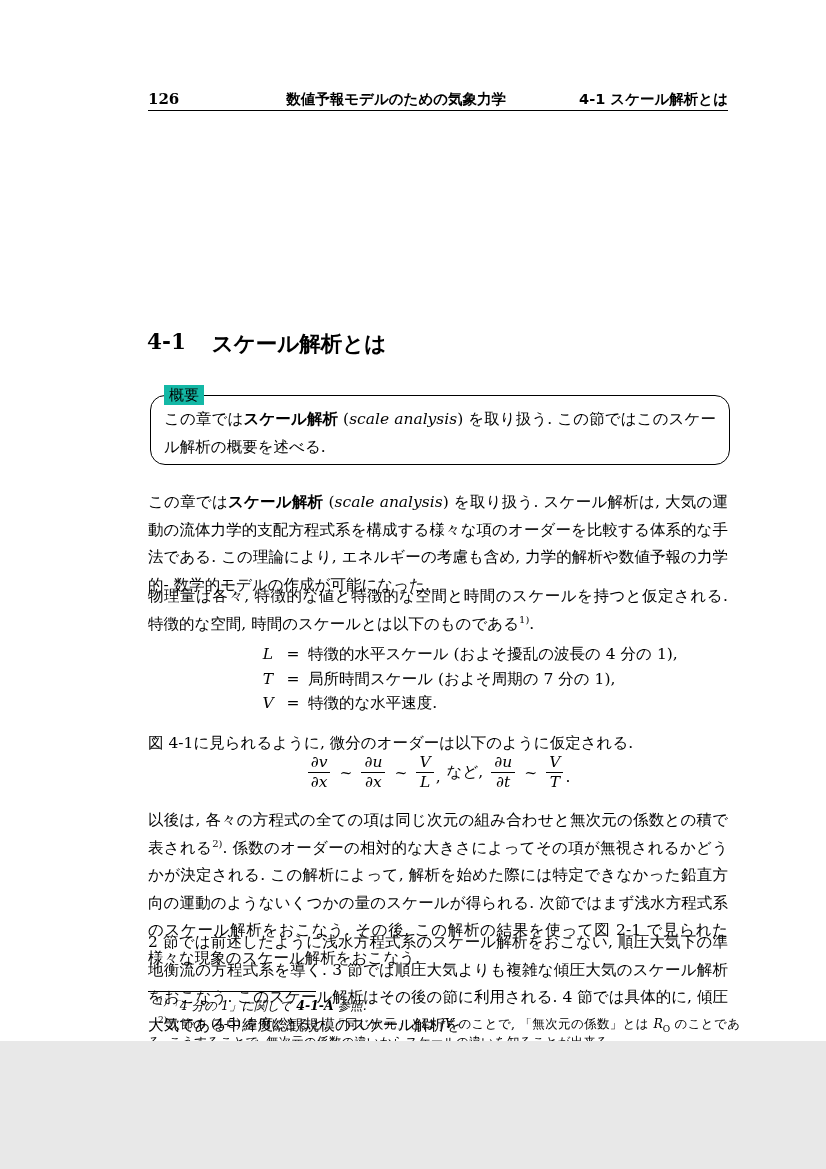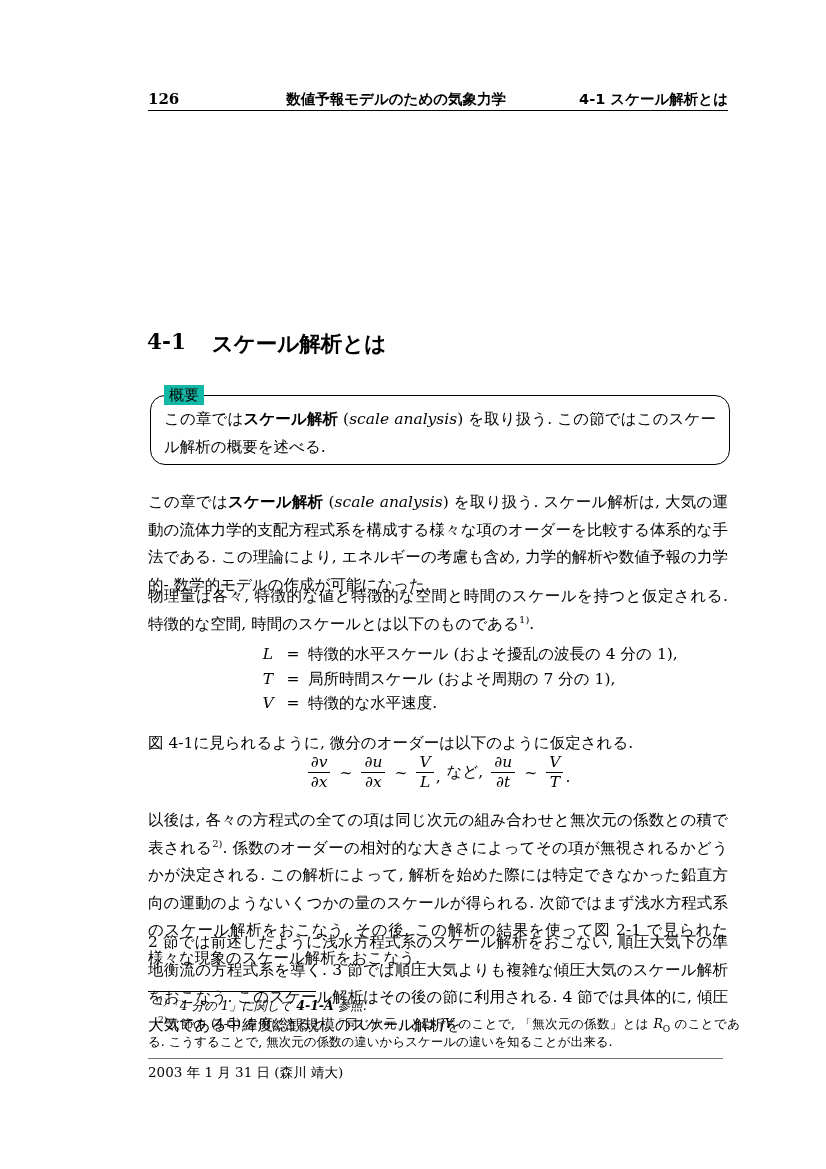--- a/index.html
+++ b/index.html
@@ -1,17 +1,17 @@
 <!DOCTYPE html>
 <html><head>
 <meta charset="utf-8">
 <style>
   html,body { margin:0; padding:0; background:#e8e8e8; }
   .page {
-    position:relative; width:826px; height:1169px; background:#ffffff;
+    position:relative; width:826px; height:1041px; background:#ffffff;
     margin:0 auto; overflow:hidden; color:#000;
     font-family:"DejaVu Serif", serif;
   }
   
   .header { position:absolute; left:148px; top:90px; width:580px;
     display:flex; align-items:baseline; }
   .pnum { font-weight:bold; font-size:15px; margin-right:34px; font-family:"DejaVu Serif",serif; }
   .htitle { flex:1; font-family:"DejaVu Sans",sans-serif; font-weight:bold; font-size:14.5px;text-align:center; }
   .hsection { font-family:"DejaVu Sans",sans-serif; font-weight:bold; font-size:14.5px; }
   .header-rule { position:absolute; left:148px; top:110px; width:580px; border-top:1.2px solid #000; }

